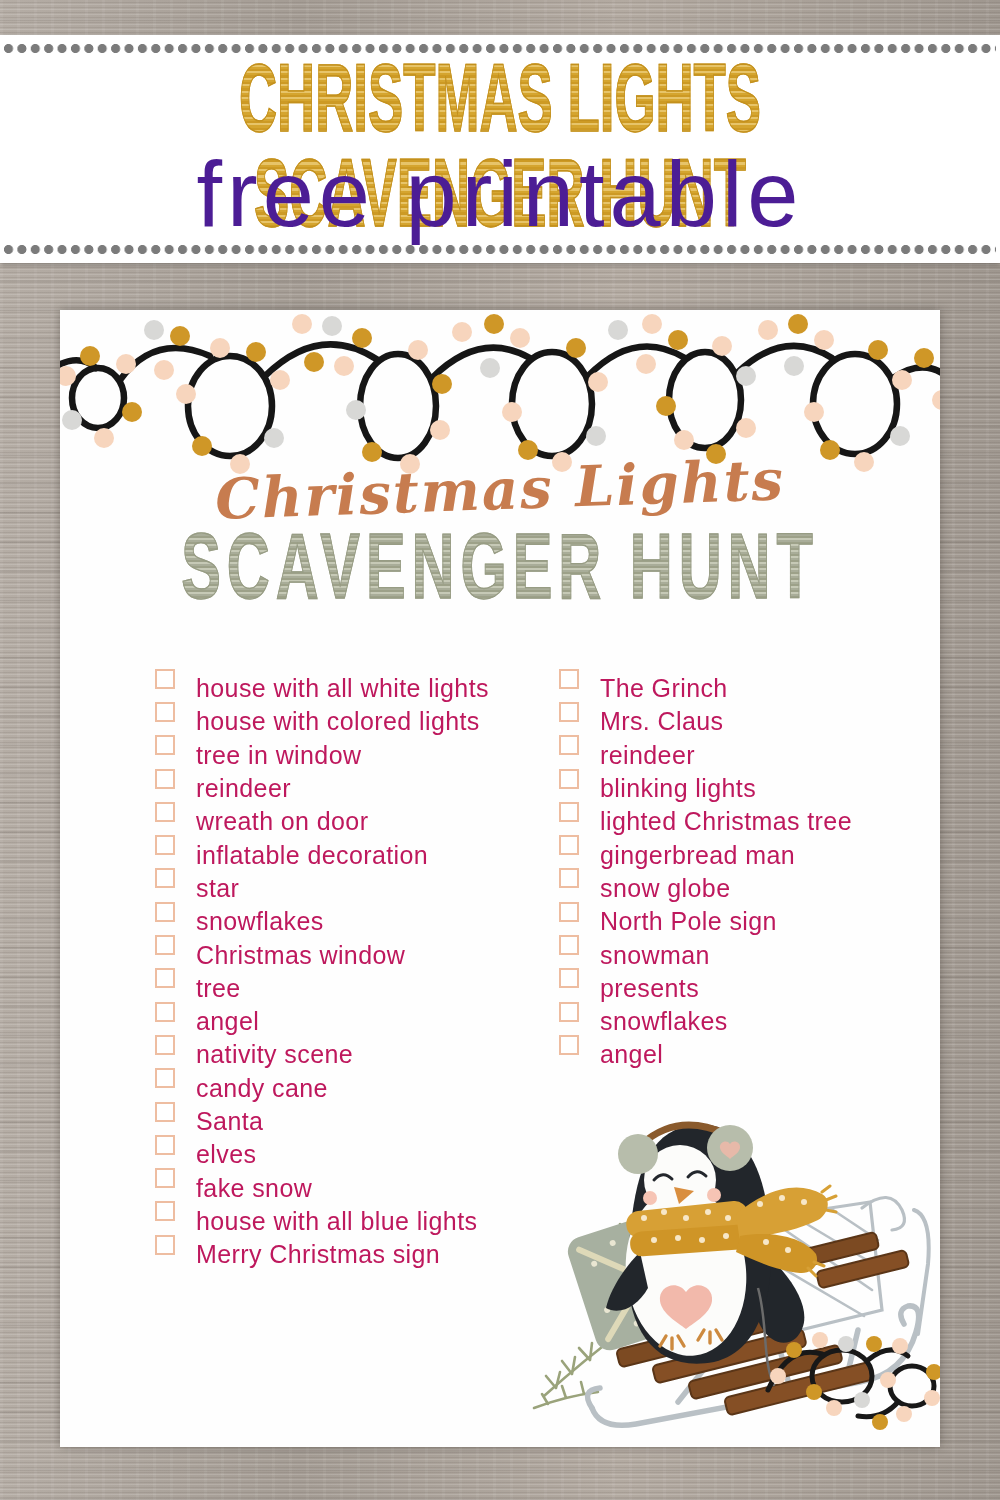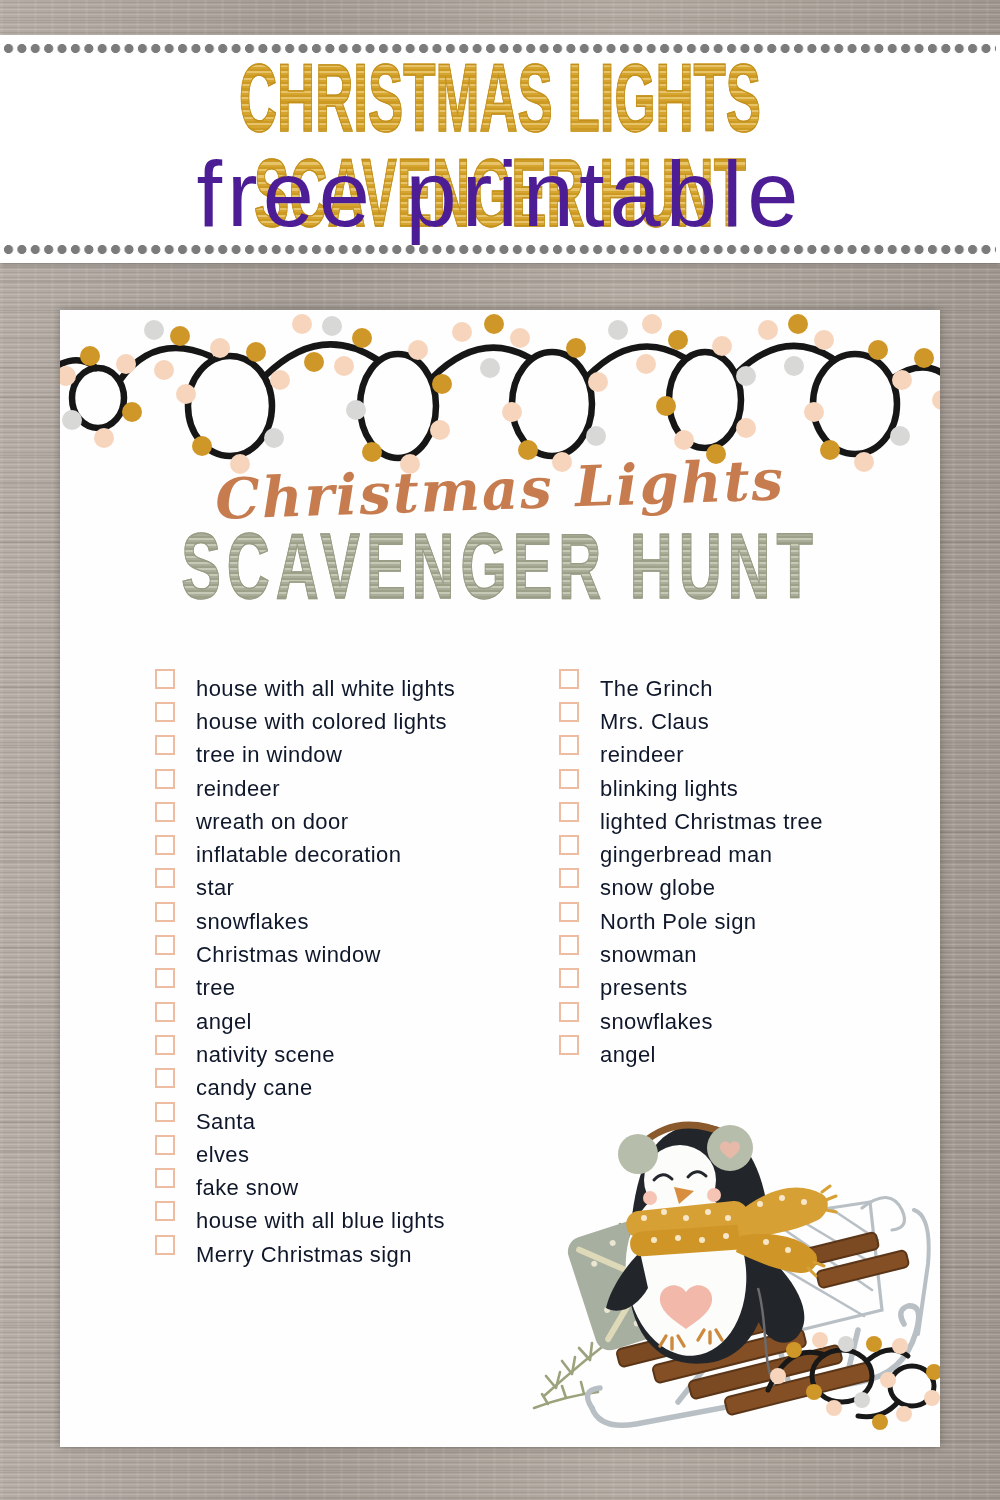--- a/index.html
+++ b/index.html
@@ -67,21 +67,21 @@
   
   ul.checklist{ position:absolute; list-style:none; top:352px; }
   ul.checklist.left{ left:95px; }
   ul.checklist.right{ left:499px; }
   .check-row{ height:33.3px; display:flex; align-items:center; }
   .checkbox{
     flex:0 0 auto; width:20px; height:20px;
     border:2px solid #eebda1; background:#fff; margin-right:21px;
   }
   .check-label{
-    font-size:22px; color:#0f172a; letter-spacing:.4px; white-space:nowrap;margin-top:20px;
+    font-size:25px; color:#be185d; letter-spacing:.4px; white-space:nowrap;margin-top:20px;
   }
 
   .penguin-wrap{ position:absolute; left:468px; top:782px; }
 </style>
 </head>
 <body>
 
 <div class="banner">
   <div class="dots top"></div>
   <div class="banner-title">CHRISTMAS LIGHTS SCAVENGER HUNT</div>

